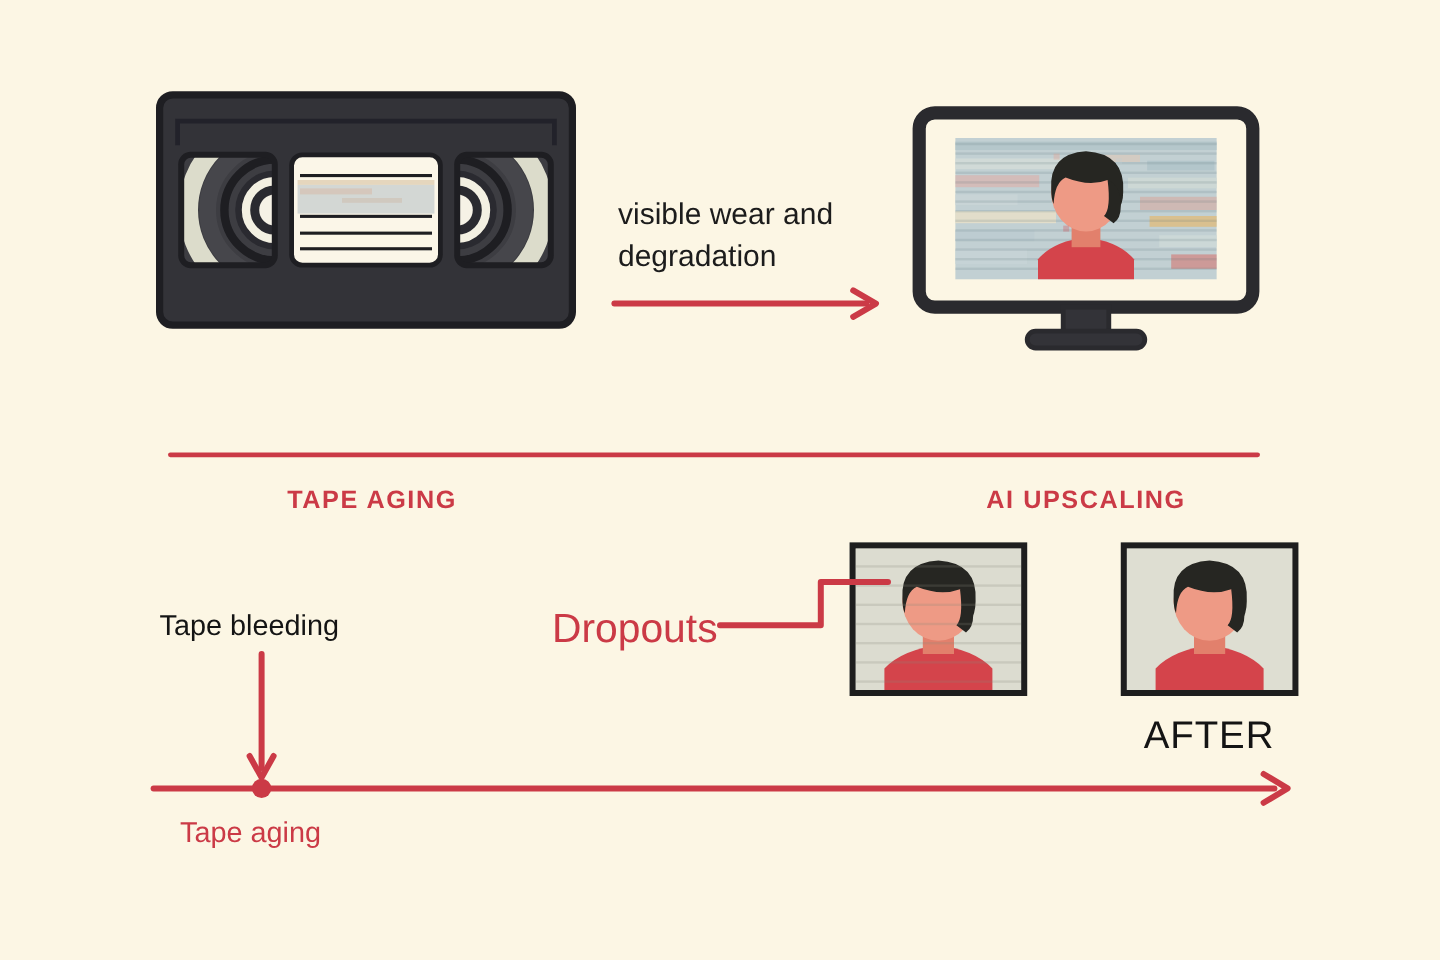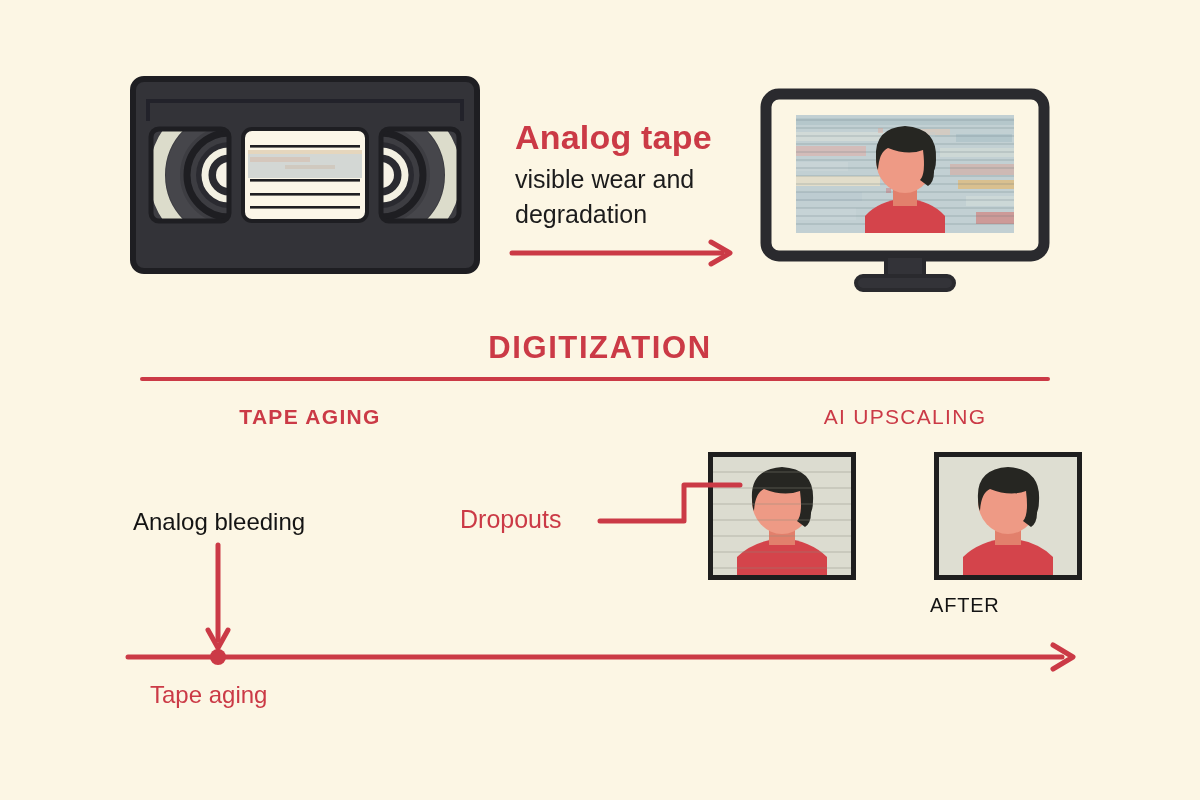--- a/index.html
+++ b/index.html
@@ -55,55 +55,56 @@
     font-size: 21px;
     font-weight: 700;
     color: #CB3A46;
     letter-spacing: 1.3px;
   }
   .t-ai-upscaling-head {
     left: 755px; top: 405px;
     width: 300px;
     text-align: center;
     font-size: 21px;
-    font-weight: 400;
+    font-weight: 700;
     color: #CB3A46;
     letter-spacing: 1.3px;
   }
   .t-color-bleeding {
     left: 133px; top: 508px;
     font-size: 24px;
     color: #141414;
     white-space: nowrap;
   }
   .t-tape-aging-cap {
     left: 150px; top: 681px;
     font-size: 24px;
     color: #CB3A46;
     white-space: nowrap;
   }
   .t-dropouts {
     left: 460px; top: 505px;
-    font-size: 25px;
+    font-size: 34px;
     color: #CB3A46;
     white-space: nowrap;
   }
   .t-before {
     left: 703px; top: 594px;
     width: 155px;
     text-align: center;
     font-size: 24px;
     font-weight: 500;
     color: #141414;
     letter-spacing: 0.8px;
   }
   .t-after {
     left: 930px; top: 594px;
     width: 155px;
-    font-size: 20px;
+    text-align: center;
+    font-size: 32px;
     font-weight: 500;
     color: #141414;
     letter-spacing: 0.8px;
   }
 
   
   .divider-rule {
     left: 140px; top: 377px;
     width: 910px; height: 4px;
     background: #CB3A46;
@@ -186,21 +187,20 @@
 
           <rect x="120" y="70" width="110" height="2.6" fill="#1E1E22"></rect>
           <rect x="120" y="104" width="110" height="2.6" fill="#1E1E22"></rect>
           <rect x="120" y="118" width="110" height="2.6" fill="#1E1E22"></rect>
           <rect x="120" y="131" width="110" height="2.6" fill="#1E1E22"></rect>
         </g>
       </g>
     </svg>
   </div>
 
-  <div class="abs t-analog-head">Analog tape</div>
   <div class="abs t-analog-sub">visible wear and degradation</div>
 
   <div class="abs monitor-wrap">
     <svg viewBox="0 0 290 212" width="290" height="212">
       <defs>
         <clipPath id="scr">
             <rect x="36" y="27" width="218" height="118"></rect>
           </clipPath>
       </defs>
 
@@ -255,26 +255,25 @@
           <rect x="170" y="44" width="5" height="5" fill="#C2D0D3"></rect>
           <rect x="126" y="100" width="5" height="5" fill="#D4444B"></rect>
         </g>
       </g>
 
       <rect x="126" y="168" width="38" height="22" fill="#333338" stroke="#2A2A2E" stroke-width="4"></rect>
       <rect x="96" y="188" width="98" height="14" rx="7" fill="#333338" stroke="#2A2A2E" stroke-width="4"></rect>
     </svg>
   </div>
 
-  <div class="abs t-digitization">DIGITIZATION</div>
   <div class="abs divider-rule"></div>
   <div class="abs t-tape-aging-head">TAPE AGING</div>
   <div class="abs t-ai-upscaling-head">AI UPSCALING</div>
 
-  <div class="abs t-color-bleeding">Analog bleeding</div>
+  <div class="abs t-color-bleeding">Tape bleeding</div>
   <div class="abs t-tape-aging-cap">Tape aging</div>
   <div class="abs t-dropouts">Dropouts</div>
 
   <div class="abs thumb thumb-before">
     <svg viewBox="0 0 138 118" width="138" height="118">
       <rect x="0" y="0" width="138" height="118" fill="#DCDCD0"></rect>
       <path d="M24 118 L24 100 Q40 84 69 81 Q98 84 114 100 L114 118 Z" fill="#D4444B"></path>
       <rect x="56" y="66" width="26" height="22" fill="#E2806C"></rect>
       <ellipse cx="69" cy="44" rx="30" ry="33" fill="#EE9A85"></ellipse>
       <path d="M39 42 Q37 12 69 10 Q102 12 100 44 Q100 55 95 61 Q94 42 87 34 Q71 40 51 32 Q42 36 41 54 Q39 50 39 42 Z" fill="#262622"></path>

